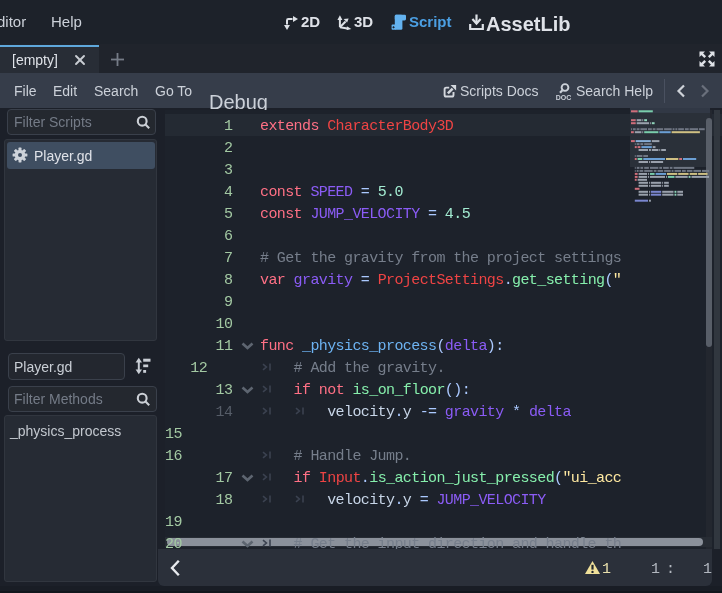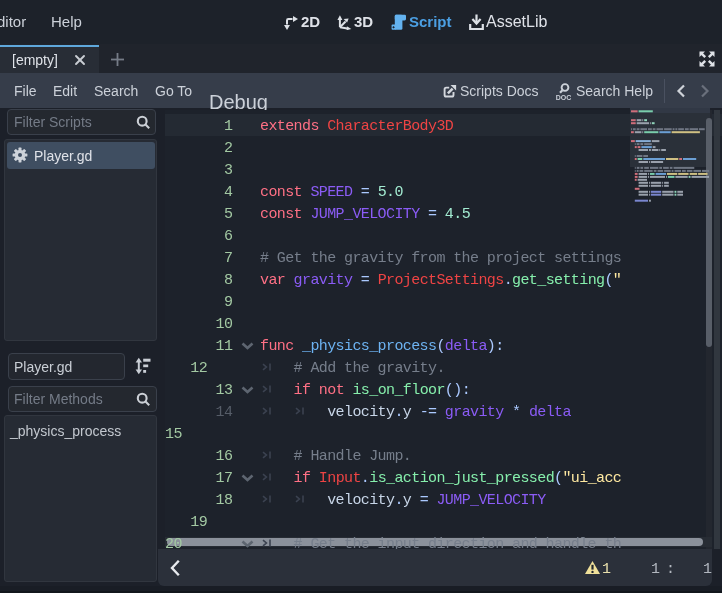--- a/index.html
+++ b/index.html
@@ -39,21 +39,21 @@
 <path d="M2.55 11.9 L3.85 13.2 L2.55 14.5 L1.25 13.2 Z" fill="#1d222b"></path>
   </svg>
 <div class="abs" style="left:409px;top:13px;font-size:15px;font-weight:bold;color:#4b9fe3">Script</div>
 <svg class="abs" style="left:469px;top:14px" width="15" height="17" viewBox="0 0 15 17">
 <g stroke="#dde1e6" fill="none" stroke-width="2.2">
       <path d="M1.2 10 L1.2 15 L13.8 15 L13.8 10"></path>
 <path d="M7.5 0.5 L7.5 8.6"></path>
       <path d="M3.4 5 L7.5 9.6 L11.6 5"></path>
     </g>
   </svg>
-<div class="abs" style="left:486px;top:13px;font-size:16px;font-weight:normal;color:#dfe2e8">AssetLib</div>
+<div class="abs" style="left:486px;top:13px;font-size:20px;font-weight:bold;color:#dfe2e8">AssetLib</div>
 <div class="abs" style="left:0;top:44px;width:722px;height:29px;background:#20242c"></div>
 <div class="abs" style="left:0;top:45px;width:99px;height:28px;background:#282d36"></div>
 <div class="abs" style="left:0;top:45px;width:99px;height:2px;background:#5fa8dc"></div>
 <div class="abs" style="left:12px;top:52px;font-size:14px;color:#dfe2e8">[empty]</div>
 <svg class="abs" style="left:74px;top:54px" width="12" height="12" viewBox="0 0 12 12">
 <g stroke="#c9cdd3" stroke-width="1.9" stroke-linecap="round">
       <path d="M2 2 L10 10"></path>
       <path d="M10 2 L2 10"></path>
     </g>
   </svg>
@@ -165,24 +165,24 @@
 <div class="abs mono" style="left:165px;top:228.2px;width:67.4px;text-align:right;color:#a3c9a3;line-height:17px">6</div>
 <div class="abs mono" style="left:165px;top:250.2px;width:67.4px;text-align:right;color:#a3c9a3;line-height:17px">7</div>
 <div class="abs mono" style="left:165px;top:272.2px;width:67.4px;text-align:right;color:#a3c9a3;line-height:17px">8</div>
 <div class="abs mono" style="left:165px;top:294.2px;width:67.4px;text-align:right;color:#a3c9a3;line-height:17px">9</div>
 <div class="abs mono" style="left:165px;top:316.2px;width:67.4px;text-align:right;color:#a3c9a3;line-height:17px">10</div>
 <div class="abs mono" style="left:165px;top:338.2px;width:67.4px;text-align:right;color:#a3c9a3;line-height:17px">11</div>
 <div class="abs mono" style="left:165px;top:360.2px;width:67.4px;text-align:center;color:#a3c9a3;line-height:17px">12</div>
 <div class="abs mono" style="left:165px;top:382.2px;width:67.4px;text-align:right;color:#a3c9a3;line-height:17px">13</div>
 <div class="abs mono" style="left:165px;top:404.2px;width:67.4px;text-align:right;color:#565d68;line-height:17px">14</div>
 <div class="abs mono" style="left:165px;top:426.2px;width:67.4px;text-align:left;color:#a3c9a3;line-height:17px">15</div>
-<div class="abs mono" style="left:165px;top:448.2px;width:67.4px;text-align:right;color:#a3c9a3;line-height:17px">16</div>
+<div class="abs mono" style="left:165px;top:448.2px;width:67.4px;text-align:left;color:#a3c9a3;line-height:17px">16</div>
 <div class="abs mono" style="left:165px;top:470.2px;width:67.4px;text-align:right;color:#a3c9a3;line-height:17px">17</div>
 <div class="abs mono" style="left:165px;top:492.2px;width:67.4px;text-align:right;color:#a3c9a3;line-height:17px">18</div>
-<div class="abs mono" style="left:165px;top:514.2px;width:67.4px;text-align:center;color:#a3c9a3;line-height:17px">19</div>
+<div class="abs mono" style="left:165px;top:514.2px;width:67.4px;text-align:left;color:#a3c9a3;line-height:17px">19</div>
 <div class="abs mono" style="left:165px;top:536.2px;width:67.4px;color:#a3c9a3;line-height:17px">20</div>
 <svg class="abs" style="left:241px;top:341.5px" width="13" height="8" viewBox="0 0 13 8">
 <path d="M1.5 1.5 L6.5 6 L11.5 1.5" stroke="#5d6570" stroke-width="2.6" fill="none"></path>
   </svg>
 <svg class="abs" style="left:241px;top:385.5px" width="13" height="8" viewBox="0 0 13 8">
 <path d="M1.5 1.5 L6.5 6 L11.5 1.5" stroke="#5d6570" stroke-width="2.6" fill="none"></path>
   </svg>
 <svg class="abs" style="left:241px;top:473.5px" width="13" height="8" viewBox="0 0 13 8">
 <path d="M1.5 1.5 L6.5 6 L11.5 1.5" stroke="#5d6570" stroke-width="2.6" fill="none"></path>
   </svg>

